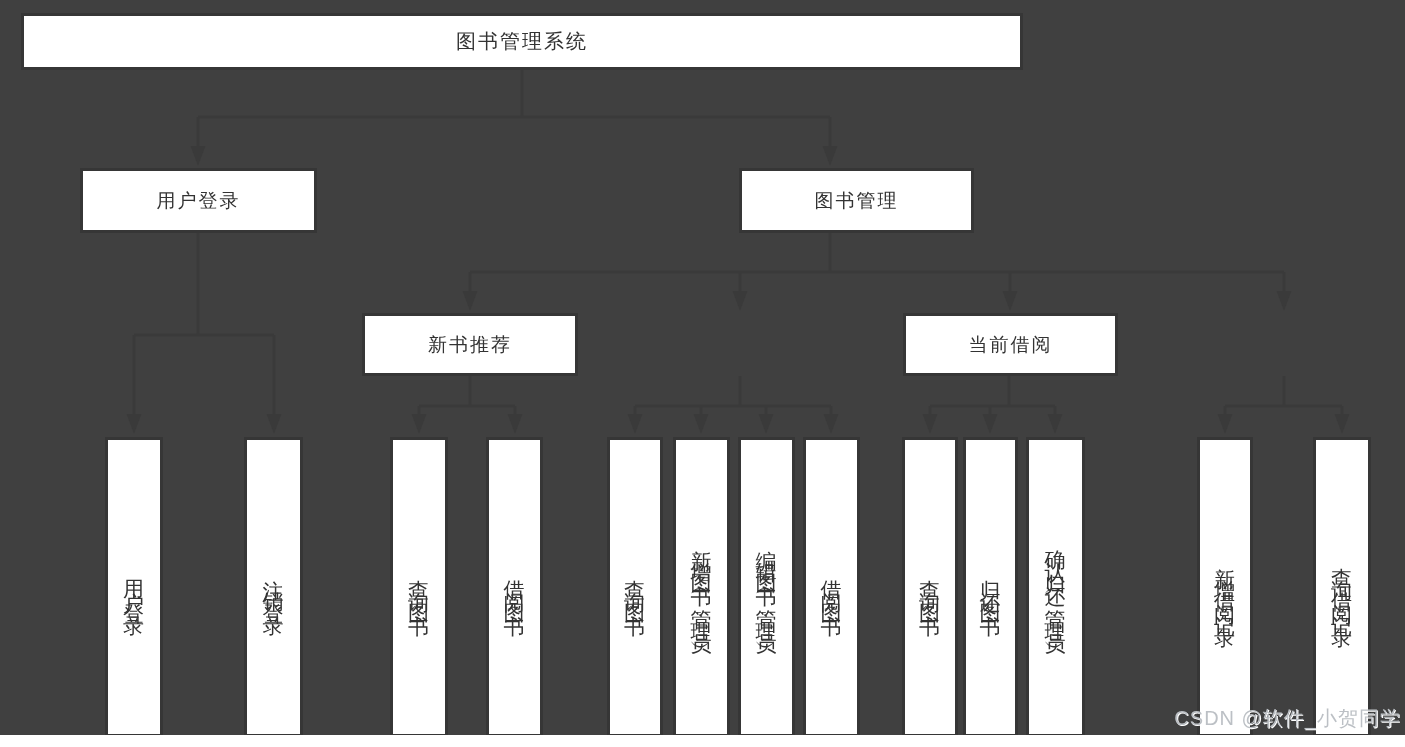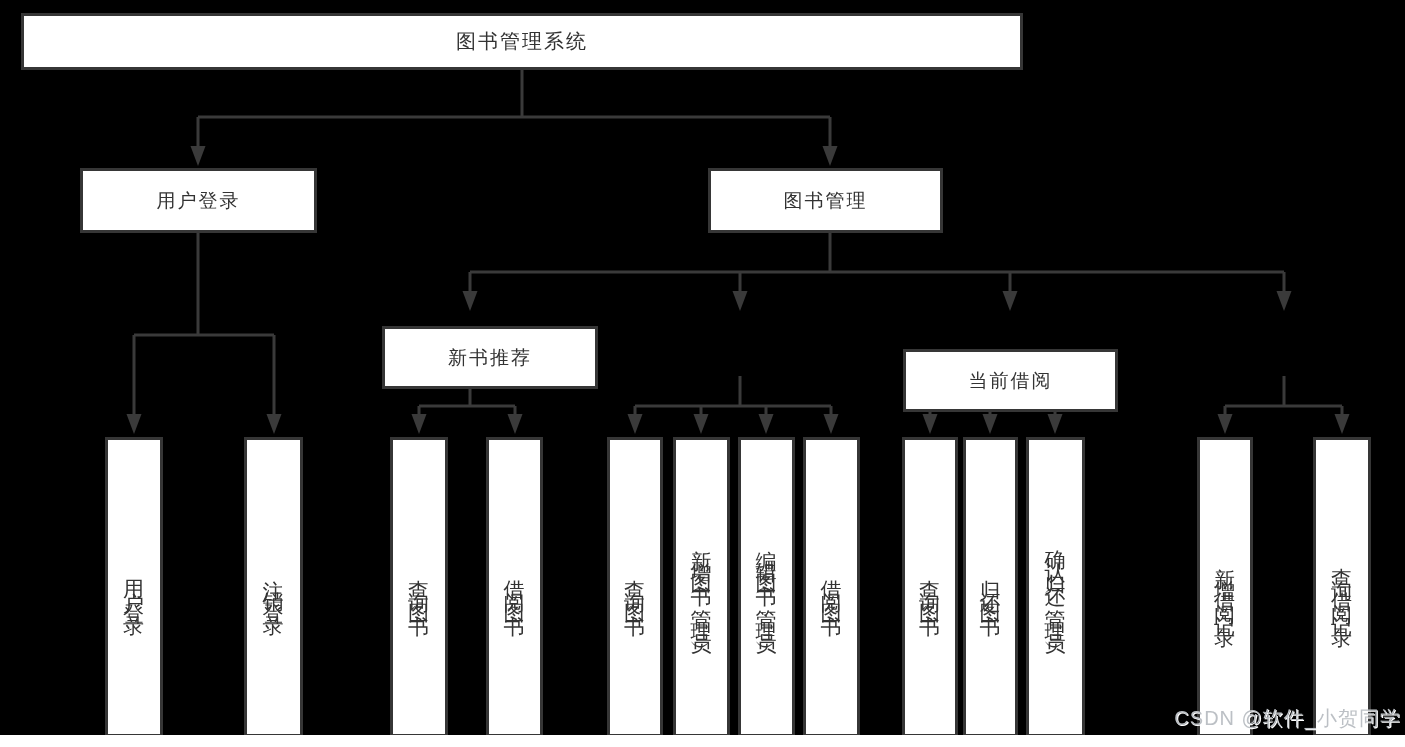--- a/index.html
+++ b/index.html
@@ -5,21 +5,21 @@
   html, body {
     margin: 0;
     padding: 0;
     background: #ffffff;
     font-family: "Liberation Sans", "DejaVu Sans", sans-serif;
   }
   #stage {
     position: relative;
     width: 1405px;
     height: 735px;
-    background: #000000;
+    background: #404040;
     overflow: hidden;
   }
   #connectors {
     position: absolute;
     left: 0;
     top: 0;
     width: 1405px;
     height: 747px;
   }
   .node {
@@ -113,28 +113,28 @@
     </g>
   </svg>
 
   <div class="node root-node">
     <span>图书管理系统</span>
   </div>
 
   <div class="node h-node lvl2" style="left:80px; width:237px;">
     <span>用户登录</span>
   </div>
-  <div class="node h-node lvl2" style="left:708px; width:235px;">
+  <div class="node h-node lvl2" style="left:739px; width:235px;">
     <span>图书管理</span>
   </div>
 
-  <div class="node h-node lvl3" style="left:382px; width:216px;margin-top:13px;">
+  <div class="node h-node lvl3" style="left:362px; width:216px;">
     <span>新书推荐</span>
   </div>
-  <div class="node h-node lvl3" style="left:903px; width:215px;margin-top:36px;">
+  <div class="node h-node lvl3" style="left:903px; width:215px;">
     <span>当前借阅</span>
   </div>
 
   <div class="node leaf" style="left:105px; width:58px;">
     <span class="vtext">用户登录</span>
   </div>
   <div class="node leaf" style="left:244px; width:59px;">
     <span class="vtext">注销登录</span>
   </div>
 

